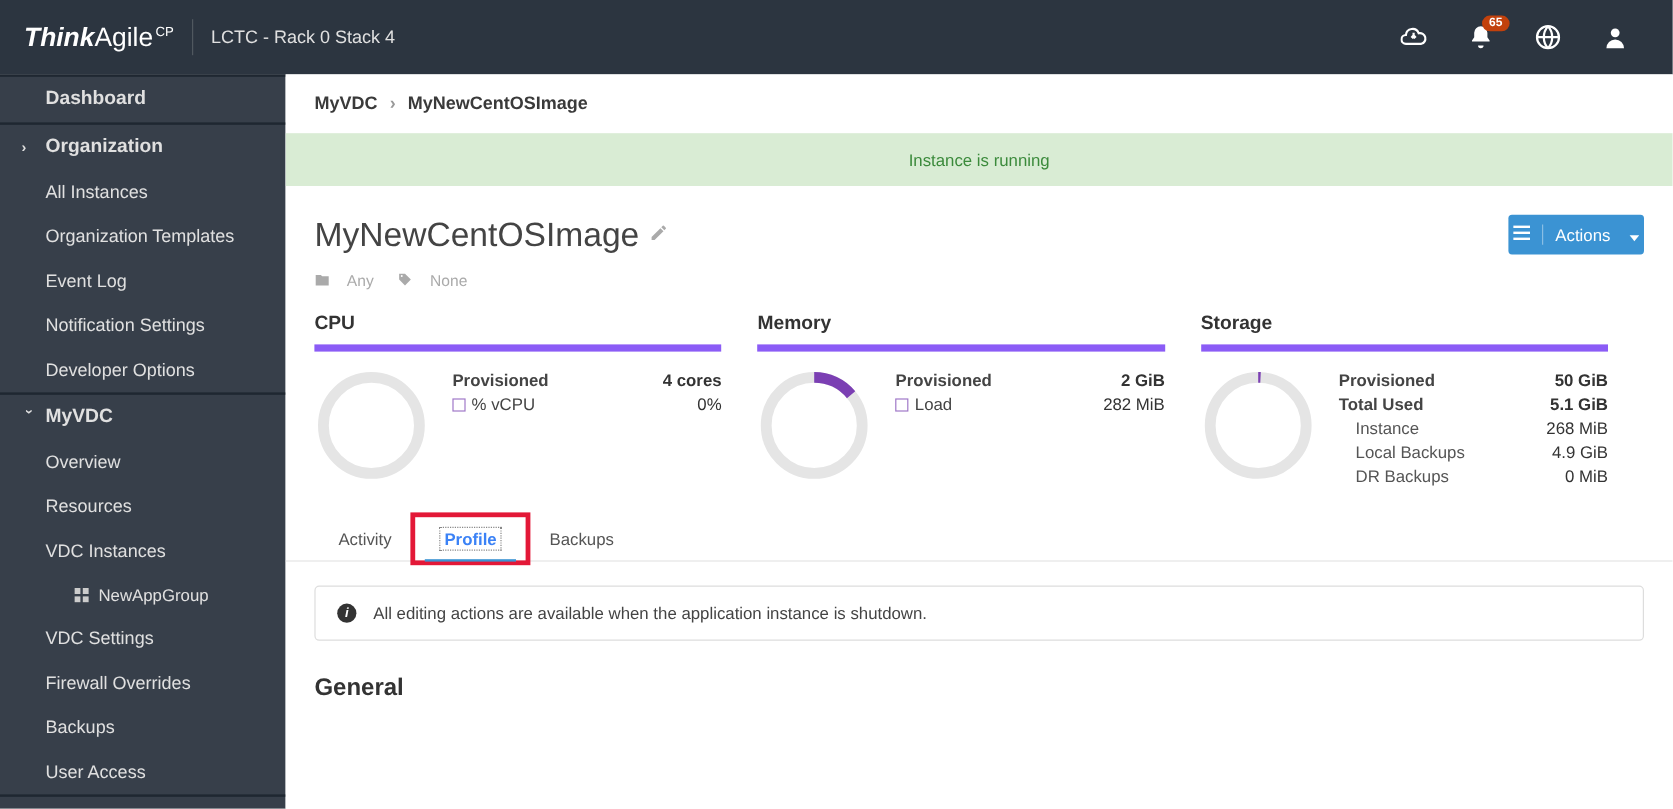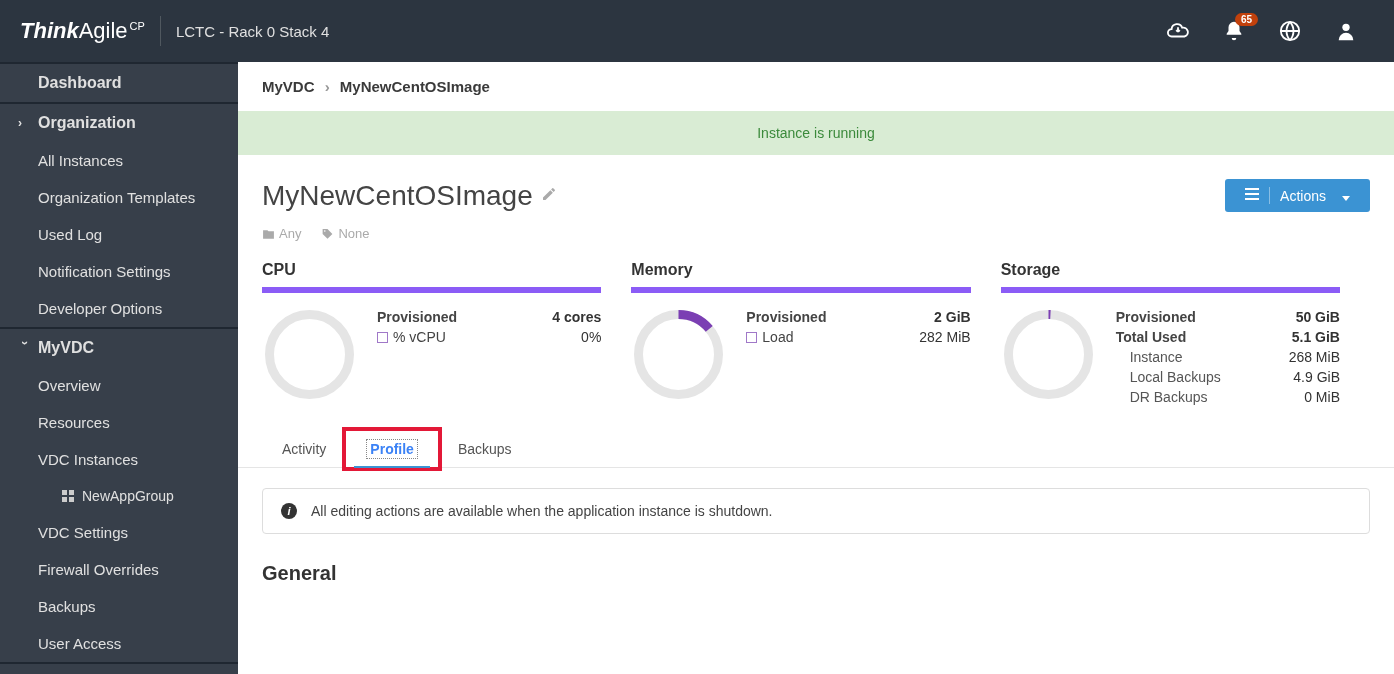--- a/index.html
+++ b/index.html
@@ -27,26 +27,26 @@
 .sidebar .sub .grid-icon { width:12px; height:12px; display:inline-block; }
 
 .main { flex: 1; background: #fff; overflow: auto; position: relative; }
 .crumbs { padding: 16px 24px; font-size: 15px; font-weight: 600; color: #3a3a3a; }
 .crumbs .sep { color: #999; margin: 0 6px; }
 .banner { background: #d9ecd4; color: #3b8a3b; text-align: center; padding: 14px 0; font-size: 14px; margin: 0 0 16px 0;}
 .title-row { display: flex; align-items: center; padding: 8px 24px; }
 .title-row h1 { font-size: 28px; font-weight: 400; color: #444; }
 .title-row .pencil { margin-left: 8px; color: #aaa; cursor: pointer; }
 .title-row .spacer { flex:1; }
-.actions-btn { background: #3b93d3; color: #fff; border-radius: 3px; padding: 8px 20px; display: flex; align-items: center; gap: 10px; cursor: pointer; font-size: 14px;}
+.actions-btn { background: #3b93d3; color: #fff; border-radius: 3px; padding: 8px 4px; display: flex; align-items: center; gap: 10px; cursor: pointer; font-size: 14px;}
 .actions-btn .icon { border-right: 1px solid rgba(255,255,255,0.4); padding-right: 10px; }
 .actions-btn .caret:after { content:''; border-left:4px solid transparent; border-right:4px solid transparent; border-top:5px solid #fff; display:inline-block; margin-left:6px; }
 
 .tags { padding: 6px 24px 20px 24px; color: #aaa; font-size: 13px; display:flex; gap:20px; }
-.tags span { display:flex; align-items:flex-end; gap:4px; }
+.tags span { display:flex; align-items:center; gap:14px; }
 
 .metrics { display: flex; padding: 0 24px 16px 24px; gap: 0;}
 .metric { flex: 1; padding-right: 30px; }
 .metric h3 { font-size: 16px; font-weight: 600; color: #333; border-bottom: 6px solid #8b5cf6; padding-bottom: 8px; margin-bottom: 14px; }
 .metric-body { display: flex; gap: 20px; align-items: flex-start; }
 .donut { width: 95px; height: 95px; position: relative; flex-shrink: 0; }
 .donut svg { transform: rotate(-90deg); }
 .donut circle.bg { fill:none; stroke:#e5e5e5; stroke-width:9; }
 .donut circle.fg { fill:none; stroke:#7b3fb3; stroke-width:9; stroke-linecap:butt; }
 .stats { flex: 1; }
@@ -108,21 +108,21 @@
     <div class="sec">
       <div class="item top">Dashboard</div>
     </div>
     <div class="sec">
       <div class="item exp">
           <span class="chev">›</span>
           <span>Organization</span>
         </div>
       <div class="item">All Instances</div>
       <div class="item">Organization Templates</div>
-      <div class="item">Used Log</div>
+      <div class="item">Event Log</div>
       <div class="item">Notification Settings</div>
       <div class="item">Developer Options</div>
     </div>
     <div class="sec">
       <div class="item exp">
           <span class="chev" style="transform:rotate(90deg);display:inline-block;">›</span>
           <span>MyVDC</span>
         </div>
       <div class="item">Overview</div>
       <div class="item">Resources</div>

